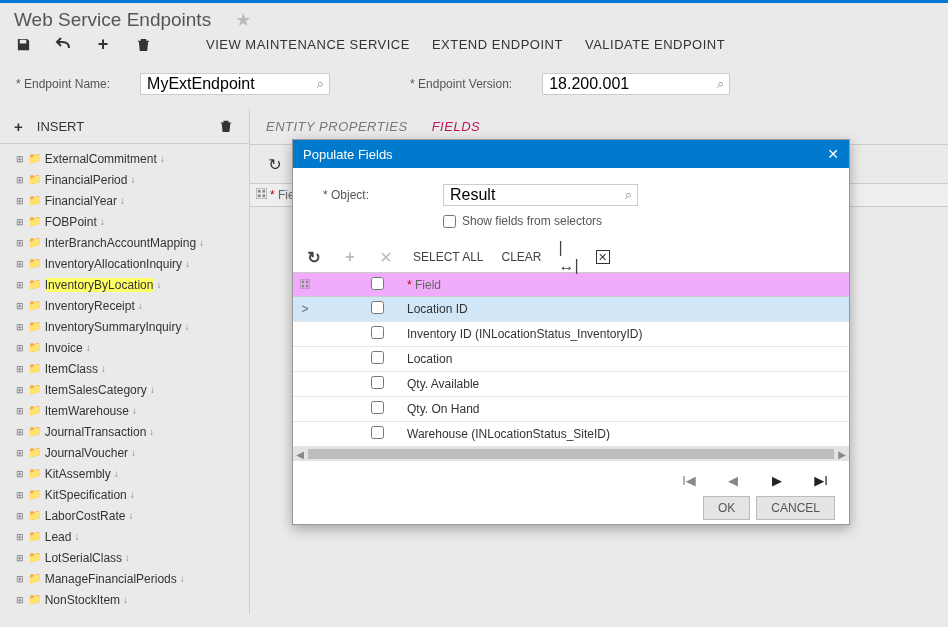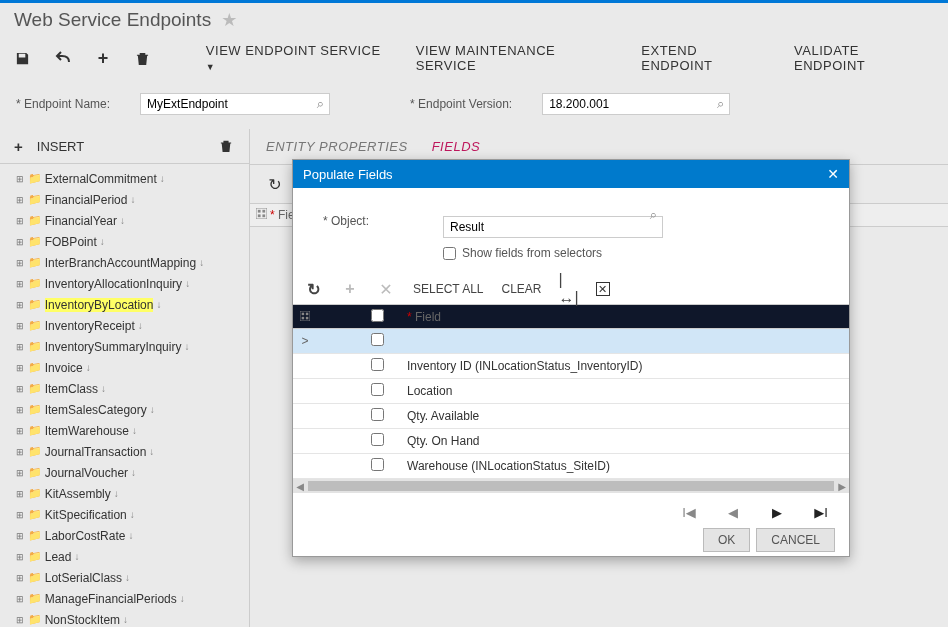--- a/index.html
+++ b/index.html
@@ -1,26 +1,26 @@
 <!DOCTYPE html>
 <html><head>
 <meta charset="utf-8">
 <style>
   * { box-sizing: border-box; margin: 0; padding: 0; font-family: Arial, sans-serif; }
   body { background: #eaeaea; color: #333; font-size: 13px; width: 948px; height: 627px; overflow: hidden; position: relative; }
   .top-bar { background: #eaeaea; border-top: 3px solid #0078d7; padding: 6px 14px 14px; }
-  .page-title { font-size: 19px; color: #555; display: flex; align-items: center; gap: 10px; margin-bottom: 12px; }
+  .page-title { font-size: 19px; color: #555; display: flex; align-items: center; gap: 24px; margin-bottom: 4px; }
   .star-icon { color: #bbb; font-size: 18px; }
   .toolbar { display: flex; align-items: center; gap: 22px; }
   .icon-btn { width: 18px; height: 18px; display: inline-flex; align-items: center; justify-content: center; cursor: pointer; font-size: 16px; color: #333; }
   .menu-link { font-size: 13px; color: #333; cursor: pointer; letter-spacing: 0.5px; }
   .form-row { display: flex; align-items: center; gap: 30px; margin-top: 20px; padding: 0 2px; }
   .form-label { font-size: 12px; color: #555; }
   .req::before { content: "* "; color: #555; }
-  .text-input { background: #fff; border: 1px solid #ccc; height: 22px; padding: 2px 24px 2px 6px; font-size: 12px; position: relative; }
+  .text-input { background: #fff; border: 1px solid #ccc; height: 22px; padding: 2px 24px 2px 6px; font-size: 16px; position: relative; }
   .input-wrap { position: relative; display: inline-block; }
   .input-wrap .mag { position: absolute; right: 6px; top: 3px; color: #888; font-size: 13px; pointer-events: none; }
   .main-split { display: flex; height: calc(627px - 122px); }
   .left-panel { width: 250px; background: #eaeaea; border-right: 1px solid #ccc; display: flex; flex-direction: column; }
   .insert-bar { display: flex; align-items: center; gap: 14px; padding: 8px 14px; border-bottom: 1px solid #ccc; font-size: 13px; }
   .tree { flex: 1; overflow: hidden; padding: 4px 0; }
   .tree-item { display: flex; align-items: center; gap: 3px; height: 21px; padding-left: 16px; font-size: 12px; color: #333; cursor: pointer; }
   .tree-item .expander { color: #777; font-size: 9px; width: 9px; }
   .tree-item .folder { color: #aaa; font-size: 11px; }
   .tree-item .arrow-down { color: #888; font-size: 10px; }
@@ -40,21 +40,21 @@
   .dialog-overlay { position: absolute; left: 42px; top: 30px; width: 558px; background: #fff; border: 1px solid #999; box-shadow: 0 4px 12px rgba(0,0,0,0.3); z-index: 100; }
   .dialog-title { background: #007acc; color: #fff; padding: 6px 10px; font-size: 13px; display: flex; justify-content: space-between; align-items: center; }
   .dialog-close { color: #fff; cursor: pointer; font-size: 14px; }
   .dialog-body { padding: 16px 30px 10px; }
   .dialog-row { display: flex; align-items: center; gap: 10px; margin-bottom: 8px; }
   .dialog-row .lbl { width: 110px; font-size: 12px; color: #555; }
   .checkbox-row { display: flex; align-items: center; gap: 6px; margin-left: 120px; font-size: 12px; color: #555; }
   .dialog-toolbar { display: flex; align-items: center; gap: 18px; padding: 10px 12px 6px; color: #888; }
   .dialog-toolbar .btn { font-size: 12px; color: #444; cursor: pointer; }
   .dialog-grid { border-top: 1px solid #ccc; }
-  .dialog-grid-header { display: flex; background: #0f172a; border-bottom: 1px solid #ccc; height: 24px; align-items: center; font-size: 12px; color: #666; }
+  .dialog-grid-header { display: flex; background: #f0abfc; border-bottom: 1px solid #ccc; height: 24px; align-items: center; font-size: 12px; color: #666; }
   .dgh-c0 { width: 24px; text-align: center; }
   .dgh-c1 { width: 36px; text-align: center; }
   .dgh-c2 { width: 48px; text-align: center; }
   .dgh-c3 { flex: 1; padding-left: 6px; }
   .dialog-grid-row { display: flex; height: 25px; align-items: center; border-bottom: 1px solid #e5e5e5; font-size: 12px; }
   .dialog-grid-row.selected { background: #d1e6f7; }
   .dgr-c0 { width: 24px; text-align: center; color: #666; }
   .dgr-c1 { width: 36px; text-align: center; }
   .dgr-c2 { width: 48px; text-align: center; }
   .dgr-c3 { flex: 1; padding-left: 6px; color: #333; }
@@ -86,23 +86,20 @@
           <path fill="none" stroke="#333" stroke-width="2" d="M14 11c0-4-3-6-7-6H3m3-4L2 5l4 4"></path>
         </svg>
     </span>
     <span class="icon-btn" style="font-weight:bold;font-size:18px;">+</span>
     <span class="icon-btn">
       <svg width="13" height="15" viewBox="0 0 14 16">
           <path fill="#333" d="M2 5h10l-1 10H3L2 5zm2-3h6v2H4V2zM1 4h12v1H1z"></path>
         </svg>
     </span>
     <span style="width:10px;"></span>
-    <span class="menu-link">
-      <span>VIEW ENDPOINT SERVICE</span> <span style="font-size:9px;">▼</span>
-    </span>
     <span class="menu-link">VIEW MAINTENANCE SERVICE</span>
     <span class="menu-link">EXTEND ENDPOINT</span>
     <span class="menu-link">VALIDATE ENDPOINT</span>
   </div>
   <div class="form-row">
     <span class="form-label req">Endpoint Name:</span>
     <span class="input-wrap">
       <input class="text-input" style="width: 190px;" value="MyExtEndpoint">
       <span class="mag">⌕</span>
     </span>
@@ -295,21 +292,21 @@
 
     <div class="dialog-overlay">
       <div class="dialog-title">
         <span>Populate Fields</span>
         <span class="dialog-close">✕</span>
       </div>
       <div class="dialog-body">
         <div class="dialog-row">
           <span class="lbl req">Object:</span>
           <span class="input-wrap">
-            <input class="text-input" style="width: 220px; margin-top: 12px;" value="Result">
+            <input class="text-input" style="width: 195px;" value="Result">
             <span class="mag">⌕</span>
           </span>
         </div>
         <div class="checkbox-row">
           <input type="checkbox" style="">
           <span>Show fields from selectors</span>
         </div>
       </div>
       <div class="dialog-toolbar">
         <span class="icon-btn" style="color:#444;font-weight:bold;">↻</span>
@@ -333,20 +330,21 @@
           </span>
           <span class="dgh-c1"></span>
           <span class="dgh-c2"><input type="checkbox" style=""></span>
           <span class="dgh-c3 req-red">Field</span>
         </div>
         <div id="dialog-rows">
             <div class="dialog-grid-row selected">
               <span class="dgr-c0">&gt;</span>
               <span class="dgr-c1"></span>
               <span class="dgr-c2"><input type="checkbox" style=""></span>
+              <span class="dgr-c3">Location ID</span>
             </div>
             <div class="dialog-grid-row">
               <span class="dgr-c0"></span>
               <span class="dgr-c1"></span>
               <span class="dgr-c2"><input type="checkbox" style=""></span>
               <span class="dgr-c3">Inventory ID (INLocationStatus_InventoryID)</span>
             </div>
             <div class="dialog-grid-row">
               <span class="dgr-c0"></span>
               <span class="dgr-c1"></span>

